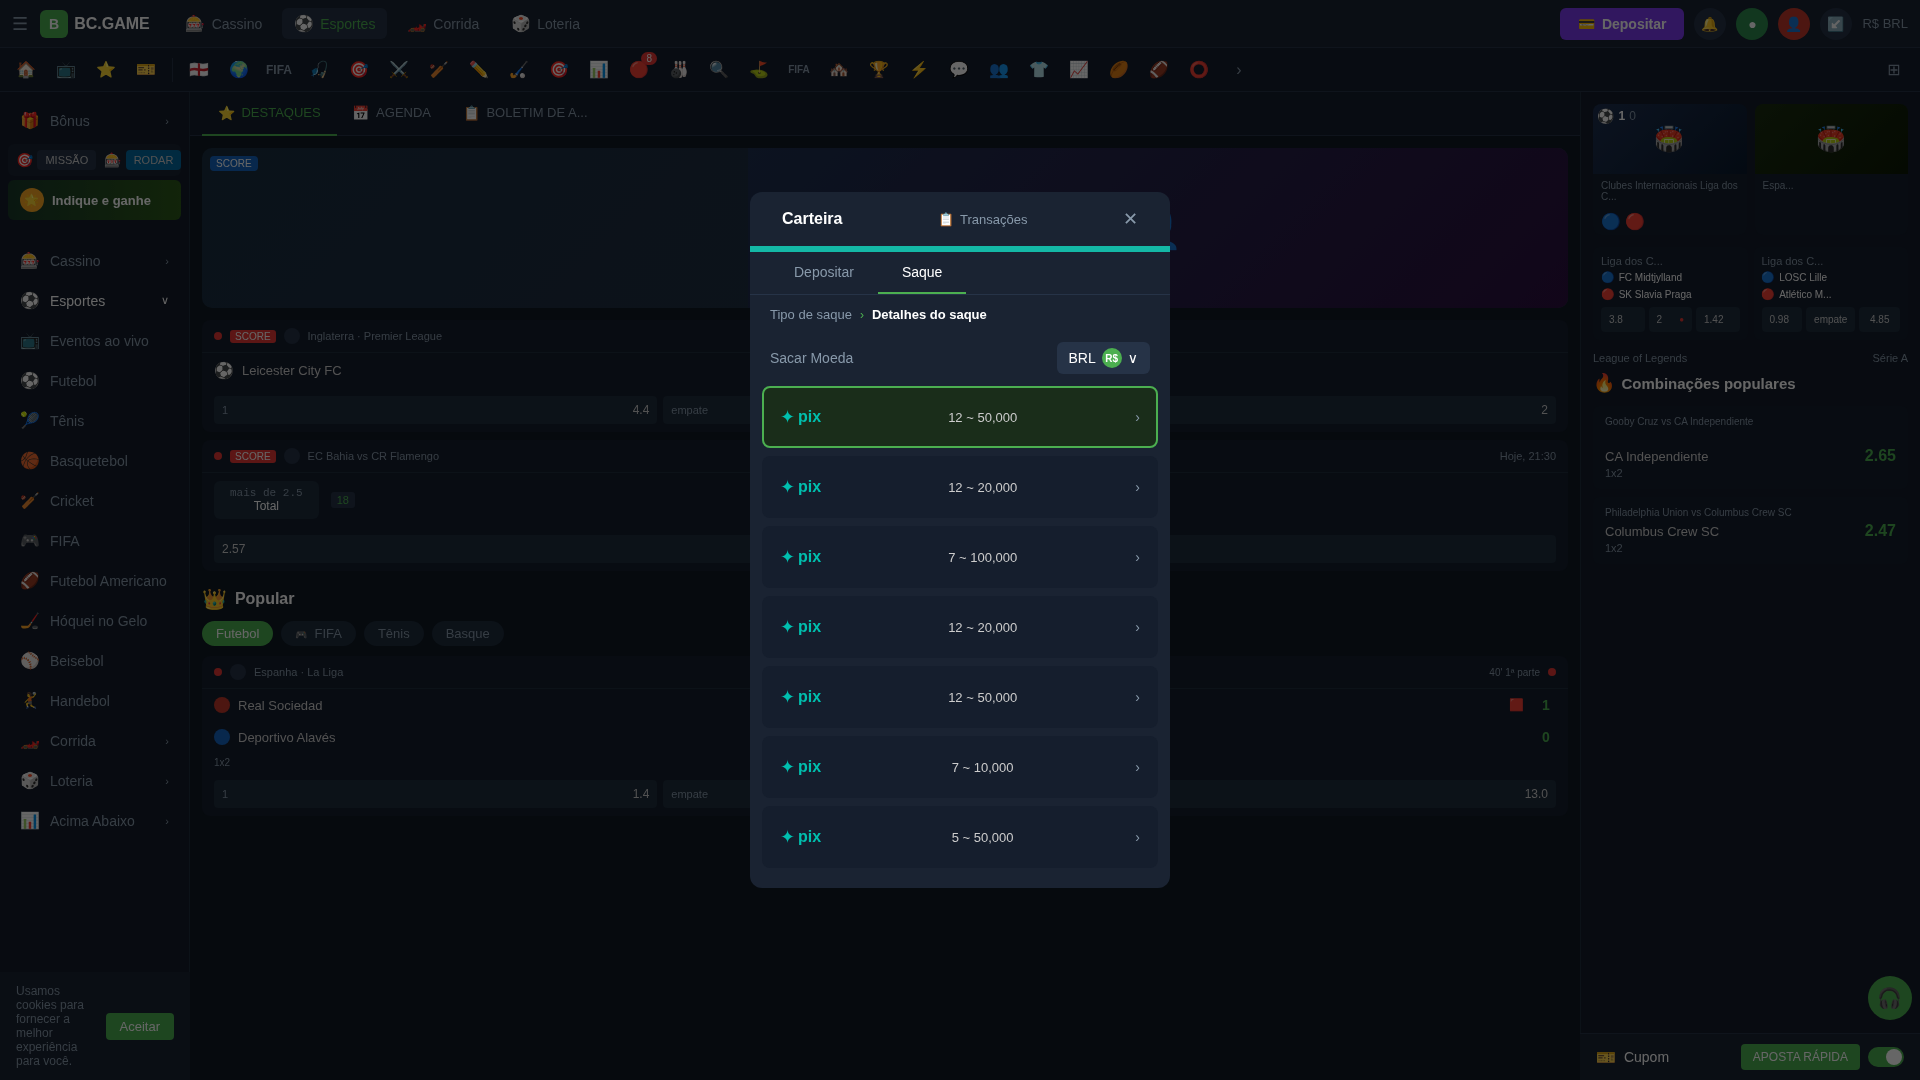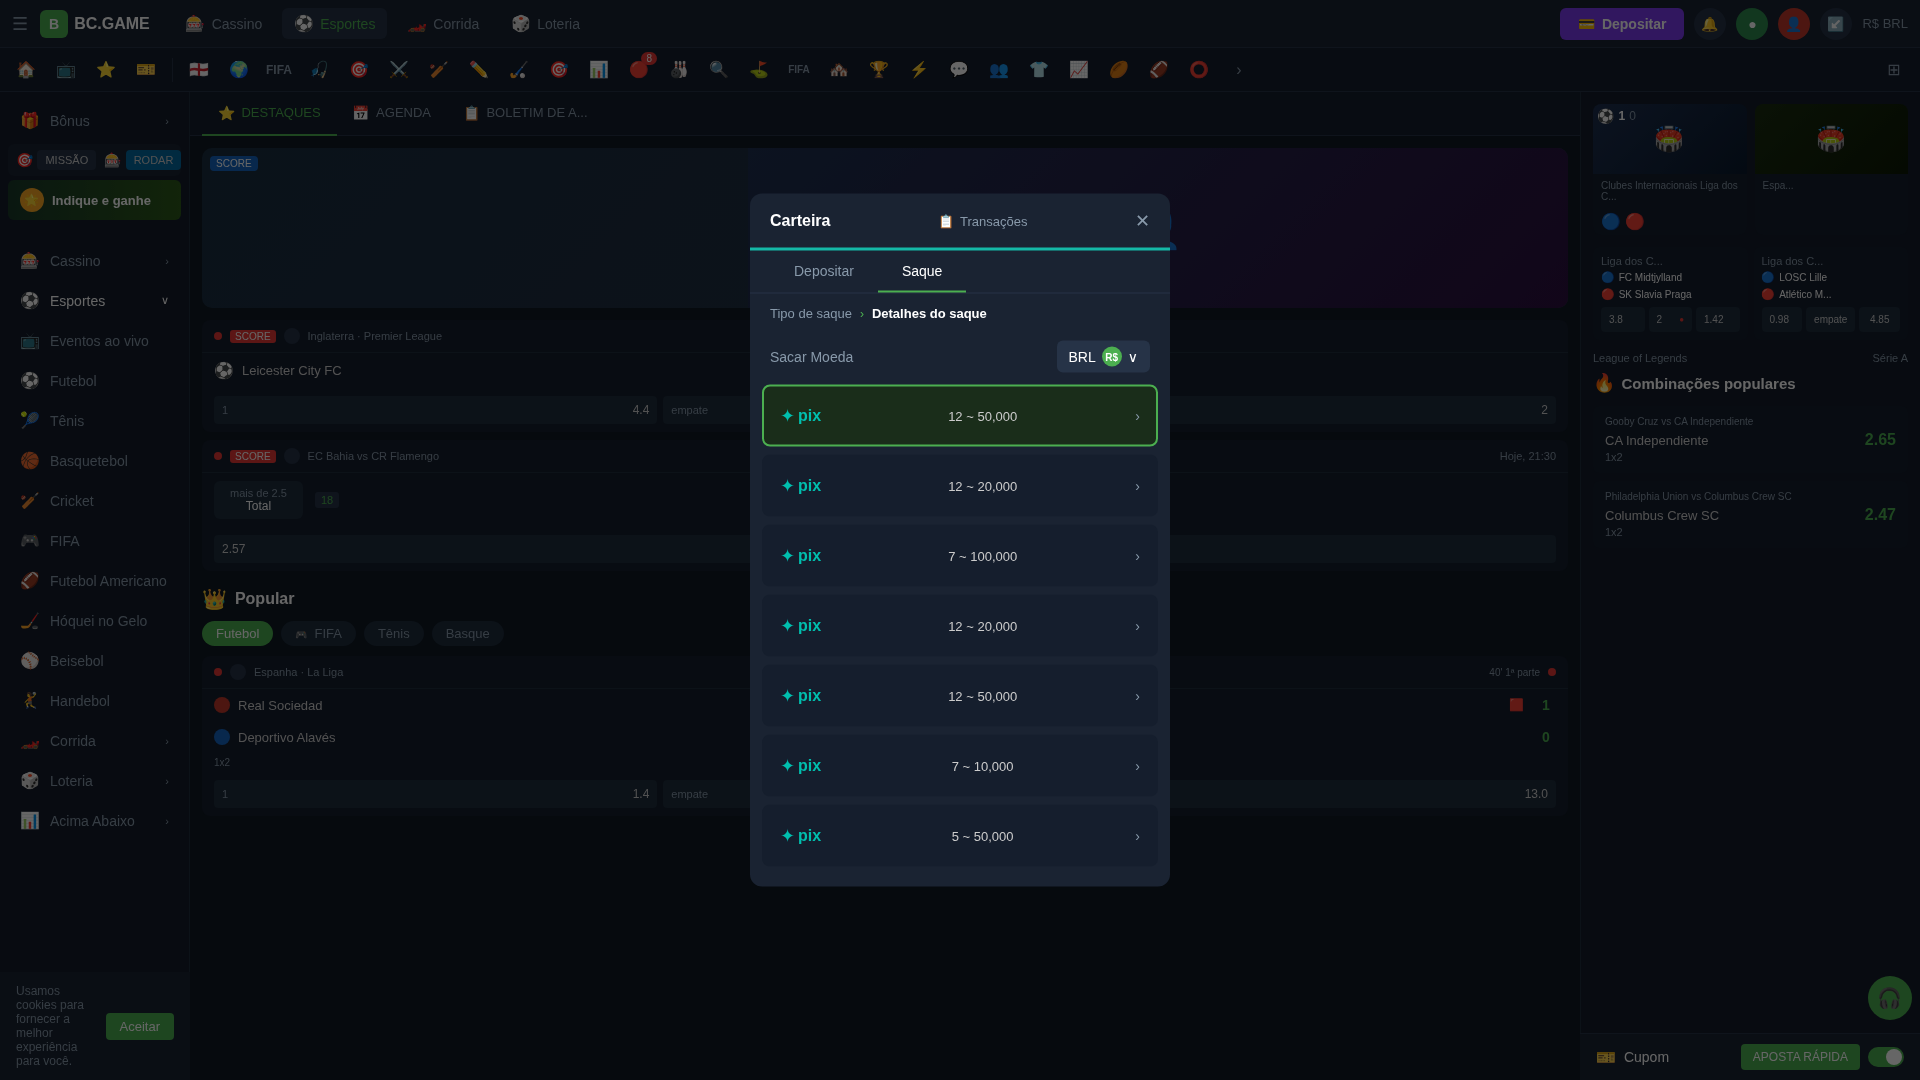--- a/index.html
+++ b/index.html
@@ -253,22 +253,22 @@
       width: 420px;
       background: #1a2332;
       border-radius: 12px;
       z-index: 200;
       overflow: visible;
     }
     .modal-header {
       display: flex;
       align-items: center;
       justify-content: space-between;
-      padding: 16px 20px;
-      border-bottom: 3px solid #14b8a6;
+      padding: 16px 32px;
+      border-bottom: 6px solid #14b8a6;
       gap: 35px;
     }
     .modal-title { font-size: 16px; font-weight: 600; color: #fff; }
     .modal-transactions { display: flex; align-items: center; gap: 6px; color: #8899aa; font-size: 13px; cursor: pointer; }
     .modal-close { color: #8899aa; cursor: pointer; font-size: 18px; }
 
     
     .modal-tabs { display: flex; padding: 0 20px; gap: 0; border-bottom: 1px solid #263347; }
     .modal-tab {
       padding: 12px 24px;
@@ -589,21 +589,21 @@
       <div class="match-card" style="margin-bottom:16px;">
         <div class="match-card-header">
           <div class="live-dot"></div>
           <span class="live-badge">SCORE</span>
           <div class="league-logo"></div>
           <span class="league-name">EC Bahia vs CR Flamengo</span>
           <span class="match-time">Hoje, 21:30</span>
         </div>
         <div style="padding: 8px 12px; display:flex; align-items:center; gap:12px;">
           <div style="background:#1e2d3d; border-radius:6px; padding:6px 16px; text-align:center;">
-            <div style="color:#8899aa; font-size:11px;">mais de 2.5</div>
+            <div style="color:#8899aa; font-size:11px;font-family:Liberation Mono, monospace;">mais de 2.5</div>
             <div style="color:#fff; font-size:12px;">Total</div>
           </div>
           <span class="score-badge">18</span>
         </div>
         <div class="odds-row">
           <button class="odd-btn">
             <span class="odd-value">2.57</span>
           </button>
         </div>
       </div>
@@ -746,21 +746,21 @@
       <span style="margin-left:auto;">Série A</span>
     </div>
 
     <div style="margin-top:8px;">
       <div class="popular-combos-title">
         <span style="color:#e53935;font-size:18px;">🔥</span>
         <span>Combinações populares</span>
       </div>
 
       <div class="combo-item">
-        <div style="display:flex;align-items:center;gap:6px;margin-bottom:4px;">
+        <div style="display:flex;align-items:center;gap:6px;margin-bottom:20px;">
           <span style="font-size:10px;color:#8899aa;">Gooby Cruz vs CA Independiente</span>
         </div>
         <div style="display:flex;justify-content:space-between;align-items:center;">
           <span class="combo-bet">CA Independiente</span>
           <span class="combo-odd">2.65</span>
         </div>
         <div style="font-size:11px;color:#8899aa;margin-top:2px;">1x2</div>
       </div>
 
       <div class="combo-item">

